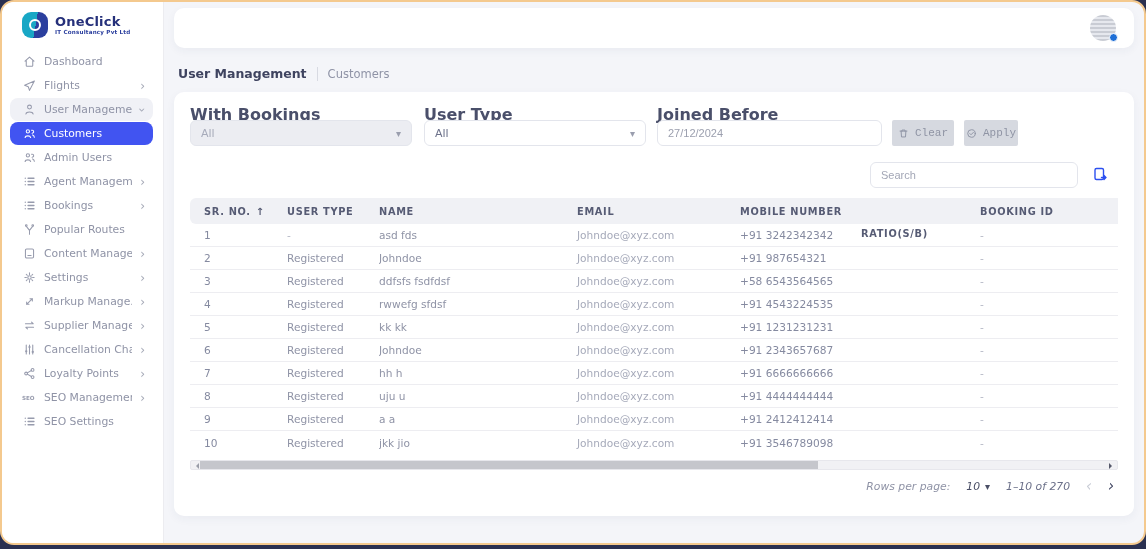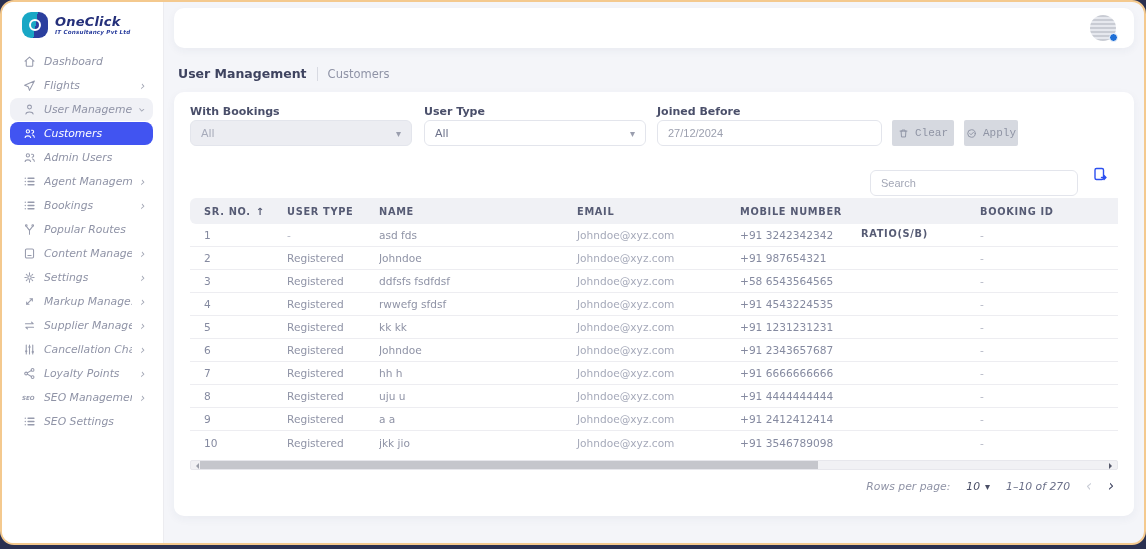--- a/index.html
+++ b/index.html
@@ -5,21 +5,21 @@
   * { box-sizing: border-box; margin: 0; padding: 0; }
   html,body { width:1146px; height:549px; overflow:hidden; }
   body { background:#2a3050; font-family:"DejaVu Sans", sans-serif; position:relative; }
 
   .frame { position:absolute; left:0; right:0; top:0; bottom:4px;
     border:2px solid var(--frame-border,#f4c98e); border-radius:14px; overflow:hidden;
     background:#f4f5f9; }
 
   
   .sidebar { position:absolute; left:0; top:0; bottom:0; width:162px; background:#ffffff;
-    border-right:1px solid #ececf0;font-style:italic; }
+    border-right:1px solid #ececf0; }
   .logo-row { display:flex; align-items:center; gap:7px; padding:10px 8px 8px 20px; }
   .logo-mark { width:26px; height:26px; border-radius:9px; flex:none;
     background:linear-gradient(100deg,#18a7c5 52%,#2b3f9e 52%); position:relative; }
   .logo-mark::after { content:""; position:absolute; left:7px; top:7px; width:8px; height:8px;
     border:2.5px solid #fff; border-radius:50%; }
   .brand-name { font-size:13px; font-weight:800; color:#25307a; letter-spacing:.2px; line-height:1.05; }
   .brand-tag { font-size:5.6px; font-weight:700; color:#2b3f9e; letter-spacing:.2px; }
 
   .menu { padding-top:3px; }
   .side-item { display:flex; align-items:center; gap:8px; height:23px; margin:1px 10px 1px 8px;
@@ -43,21 +43,21 @@
     background:var(--status-dot,#1f6fd6); border:1.5px solid #fff; }
 
   .breadcrumb { position:absolute; left:14px; top:64px; display:flex; align-items:center; gap:10px; }
   .bc-section { font-size:12.5px; font-weight:700; color:#3f4460; }
   .bc-divider { width:1px; height:14px; background:#d8dae2; }
   .bc-page { font-size:11.5px; color:#8f93a6; }
 
   .card { position:absolute; left:10px; right:10px; top:90px; height:424px; background:#fff;
     border-radius:10px; box-shadow:0 3px 10px rgba(40,50,90,.05); }
 
-  .f-label { position:absolute; font-size:11px; font-weight:700; color:#4a4f6a; }
+  .f-label { position:absolute; font-size:16px; font-weight:700; color:#4a4f6a; }
   .select, .text-input { position:absolute; height:26px; border:1px solid #e3e5ec; border-radius:6px;
     background:#fff; display:flex; align-items:center; padding:0 10px; font-size:11px; color:#6b7089; cursor:pointer; }
   .select .caret { margin-left:auto; color:#9a9eae; }
   .caret::after { content:"▾"; font-size:10px; }
   .select.disabled { background:#ecedf2; color:#a7abba; cursor:default; }
   input.text-input { cursor:text; color:#9b9fae; }
   input.text-input::placeholder { color:#a3a7b6; }
 
   .btn { position:absolute; height:26px; border:none; border-radius:2px; background:#d6d9e0;
     color:#8f94a4; font-size:11px; font-family:Liberation Mono, monospace; display:flex; align-items:center; gap:6px;
@@ -312,21 +312,21 @@
       <button class="btn" style="left:790px; top:28px; width:54px;">
         <span class="icon">
             <svg width="11" height="11" viewBox="0 0 16 16" fill="none" stroke="currentColor" stroke-width="1.4" stroke-linecap="round" stroke-linejoin="round">
               <circle cx="8" cy="8" r="5.5"></circle>
               <path d="m5.5 8 1.8 1.8 3.5-3.5"></path>
             </svg>
           </span>
         <span>Apply</span>
       </button>
 
-      <input class="text-input" style="left: 696px; top: 78px; width: 208px;" placeholder="Search">
+      <input class="text-input" style="left: 696px; top: 70px; width: 208px;" placeholder="Search">
       <button class="export-btn" style="left:916px; top:72px;">
         <svg width="16" height="16" viewBox="0 0 16 16" fill="none" stroke="currentColor" stroke-width="1.4" stroke-linecap="round" stroke-linejoin="round">
             <rect x="3" y="2.5" width="8.5" height="11" rx="1.5"></rect>
             <path d="M9.5 11.5h4.5M12 9.6l1.9 1.9-1.9 1.9"></path>
           </svg>
       </button>
 
       <div class="table-wrap">
         <div class="t-row t-head" id="table-header">
             <div class="t-cell col-0">SR. NO.<span class="sort-arrow">↑</span></div>

